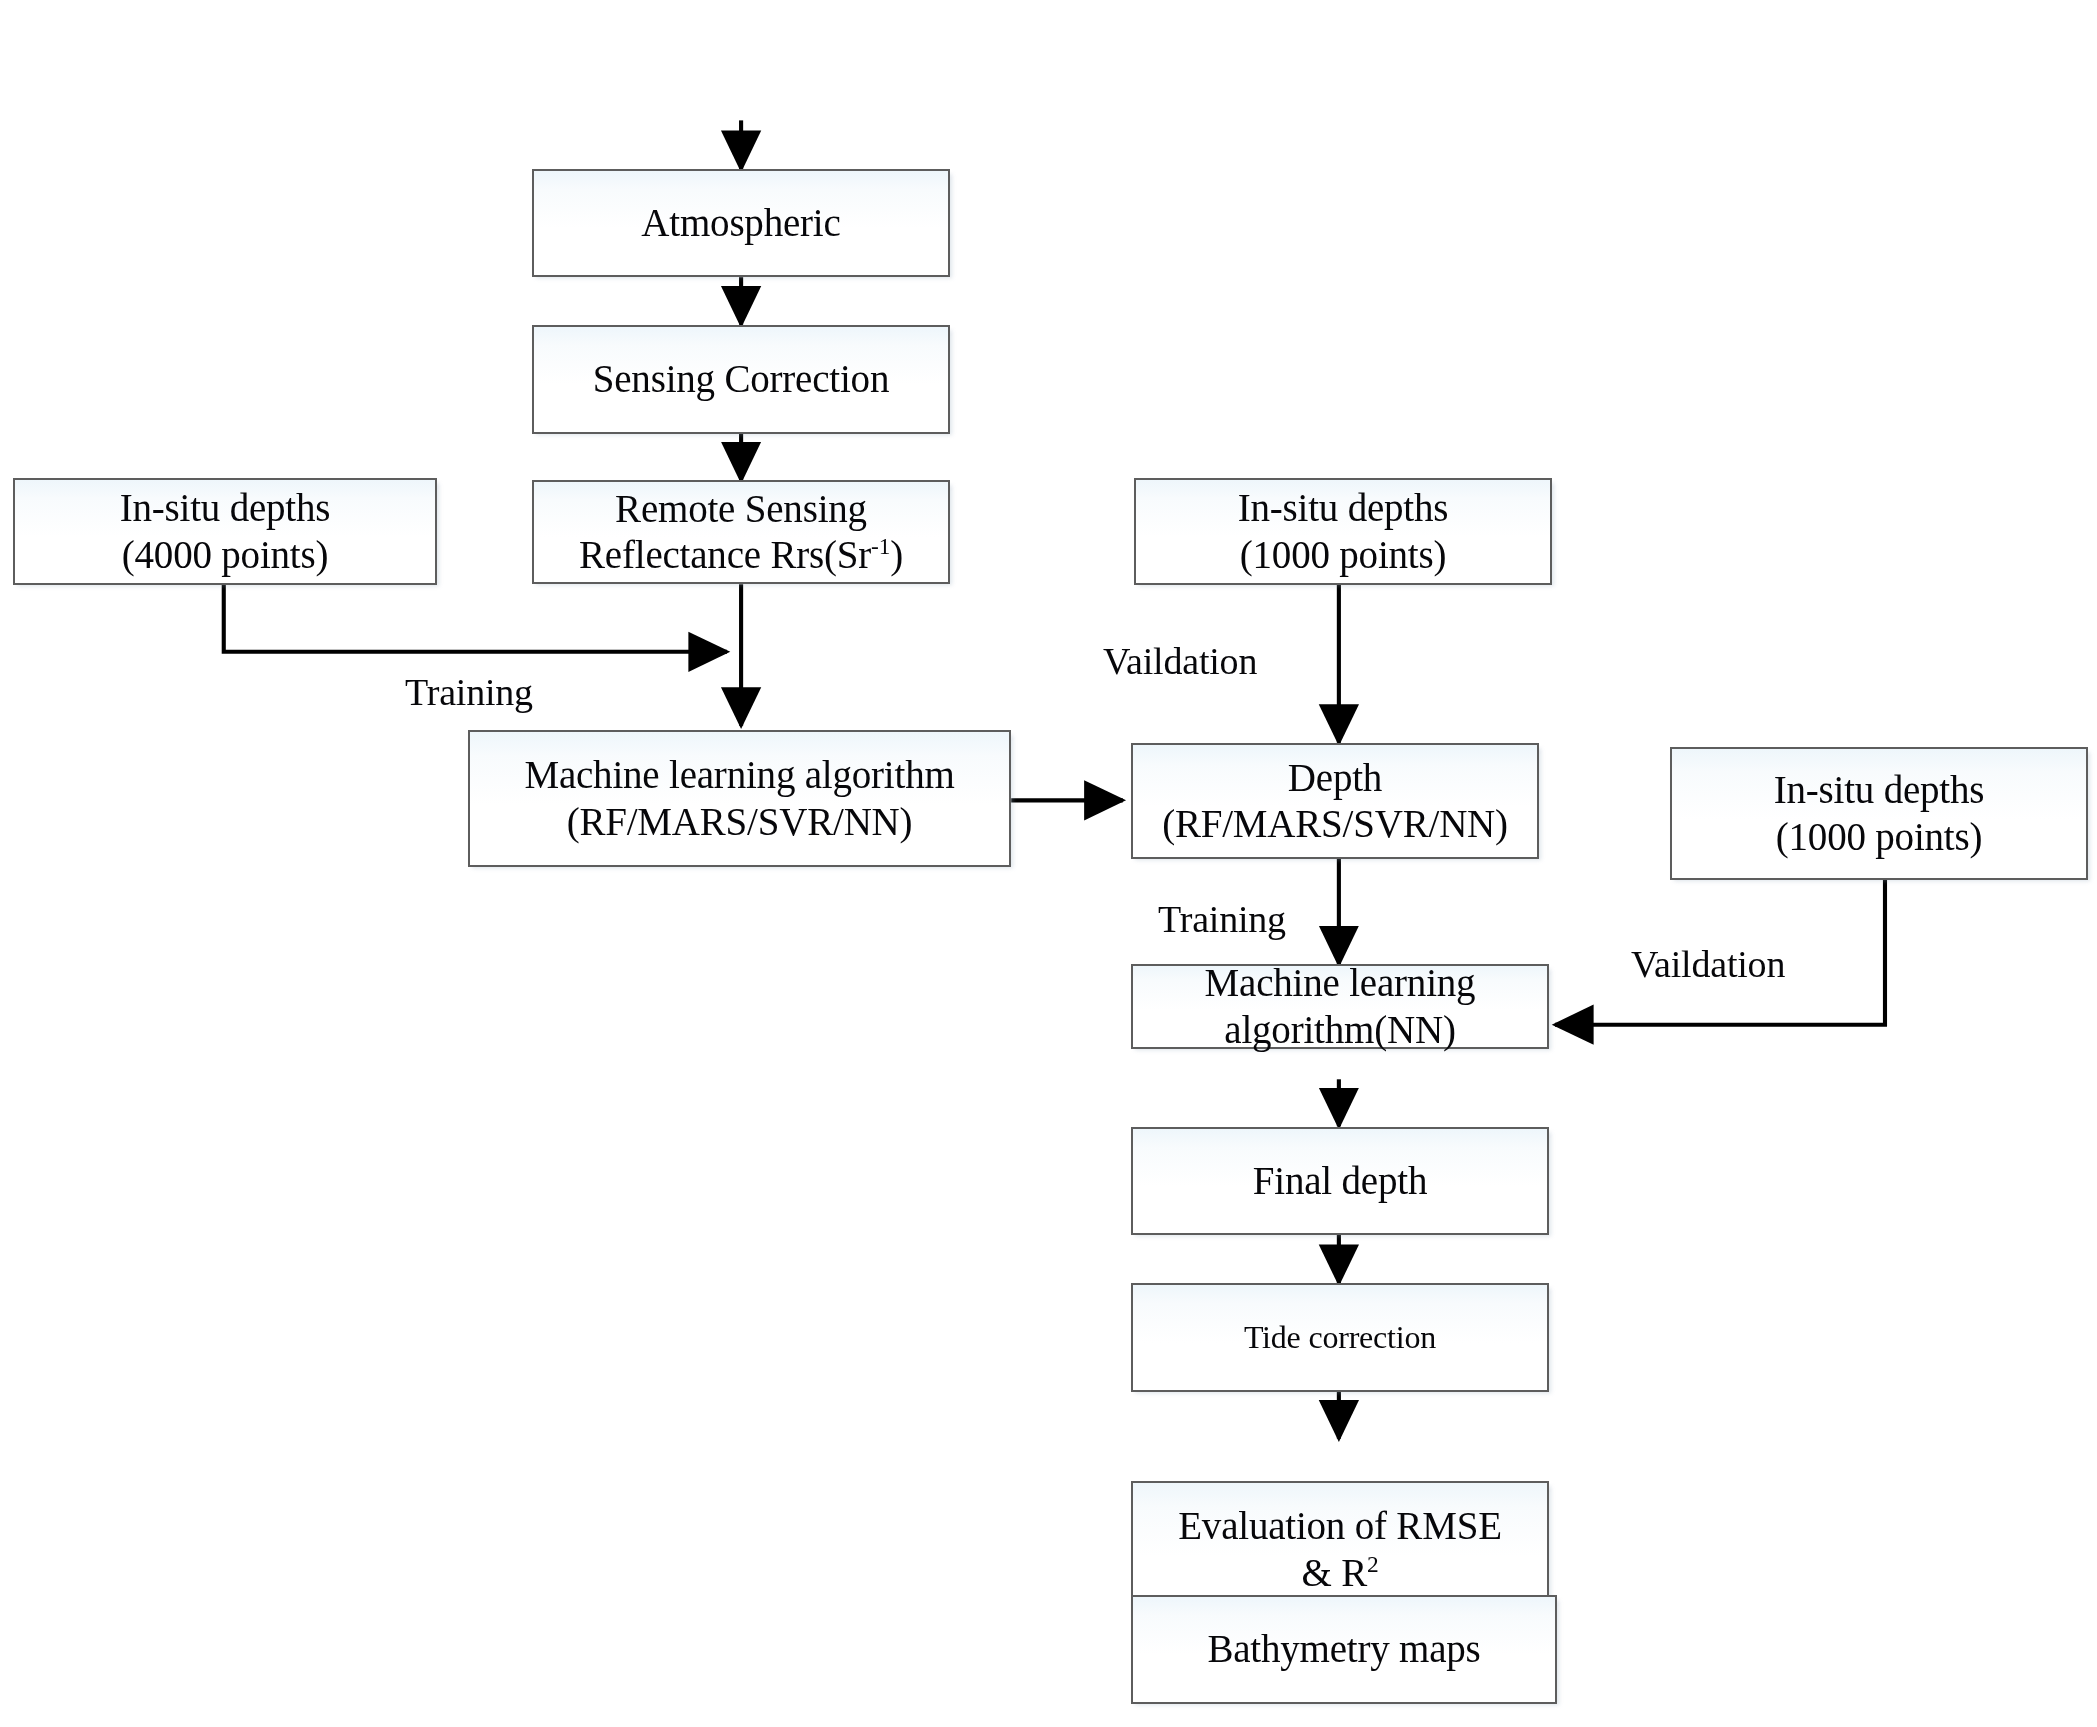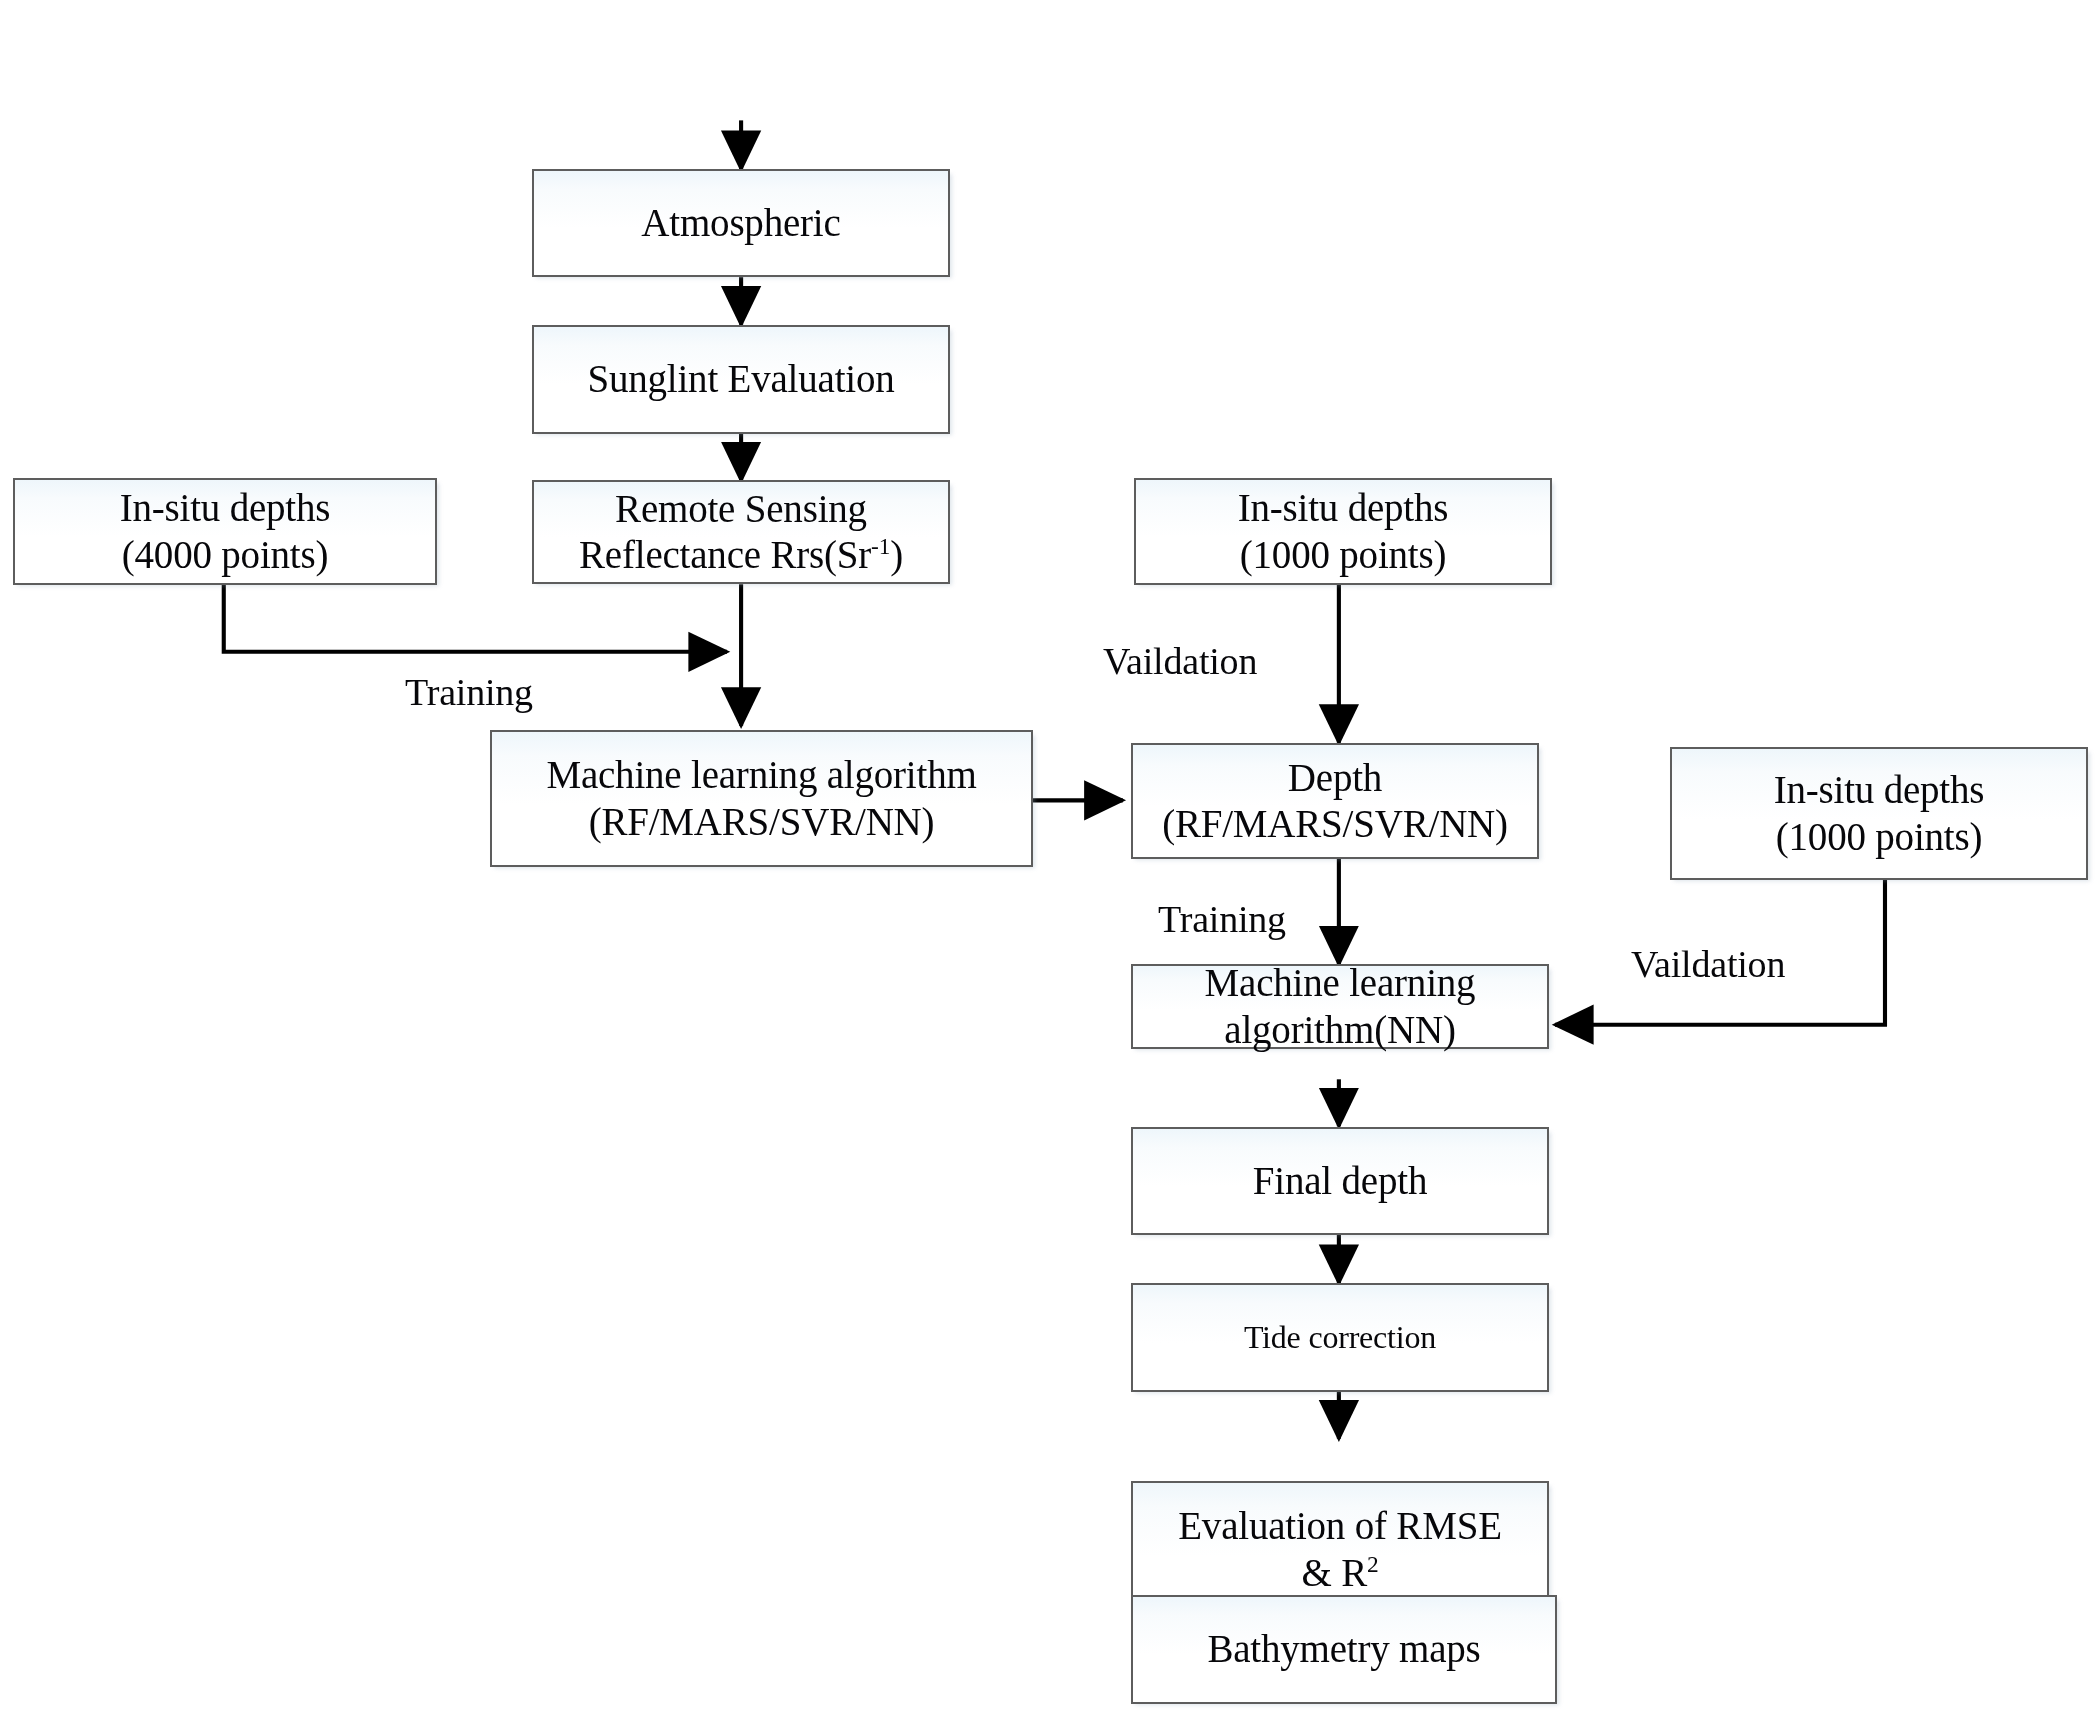--- a/index.html
+++ b/index.html
@@ -98,21 +98,21 @@
 
 
   <div class="node" style="left:532px; top:169px; width:418px; height:108px; font-size:39px;">
     <div class="txt">
       <span class="ln">Atmospheric</span>
     </div>
   </div>
 
   <div class="node" style="left:532px; top:325px; width:418px; height:109px; font-size:39px;">
     <div class="txt">
-      <span class="ln">Sunglint Evaluation</span>
+      <span class="ln">Sensing Correction</span>
     </div>
   </div>
 
   <div class="node" style="left:532px; top:480px; width:418px; height:104px; font-size:39px;">
     <div class="txt">
       <span class="ln">Remote Sensing</span>
       <span class="ln"><span>Reflectance Rrs(Sr</span><sup>-1</sup><span>)</span></span>
     </div>
   </div>
 
@@ -123,21 +123,21 @@
     </div>
   </div>
 
   <div class="node" style="left:1134px; top:478px; width:418px; height:107px; font-size:39px;">
     <div class="txt">
       <span class="ln">In-situ depths</span>
       <span class="ln">(1000 points)</span>
     </div>
   </div>
 
-  <div class="node" style="left:468px; top:730px; width:543px; height:137px; font-size:39px;margin-left:22px;">
+  <div class="node" style="left:468px; top:730px; width:543px; height:137px; font-size:39px;">
     <div class="txt">
       <span class="ln">Machine learning algorithm</span>
       <span class="ln">(RF/MARS/SVR/NN)</span>
     </div>
   </div>
 
   <div class="node" style="left:1131px; top:743px; width:408px; height:116px; font-size:39px;">
     <div class="txt">
       <span class="ln">Depth</span>
       <span class="ln">(RF/MARS/SVR/NN)</span>

